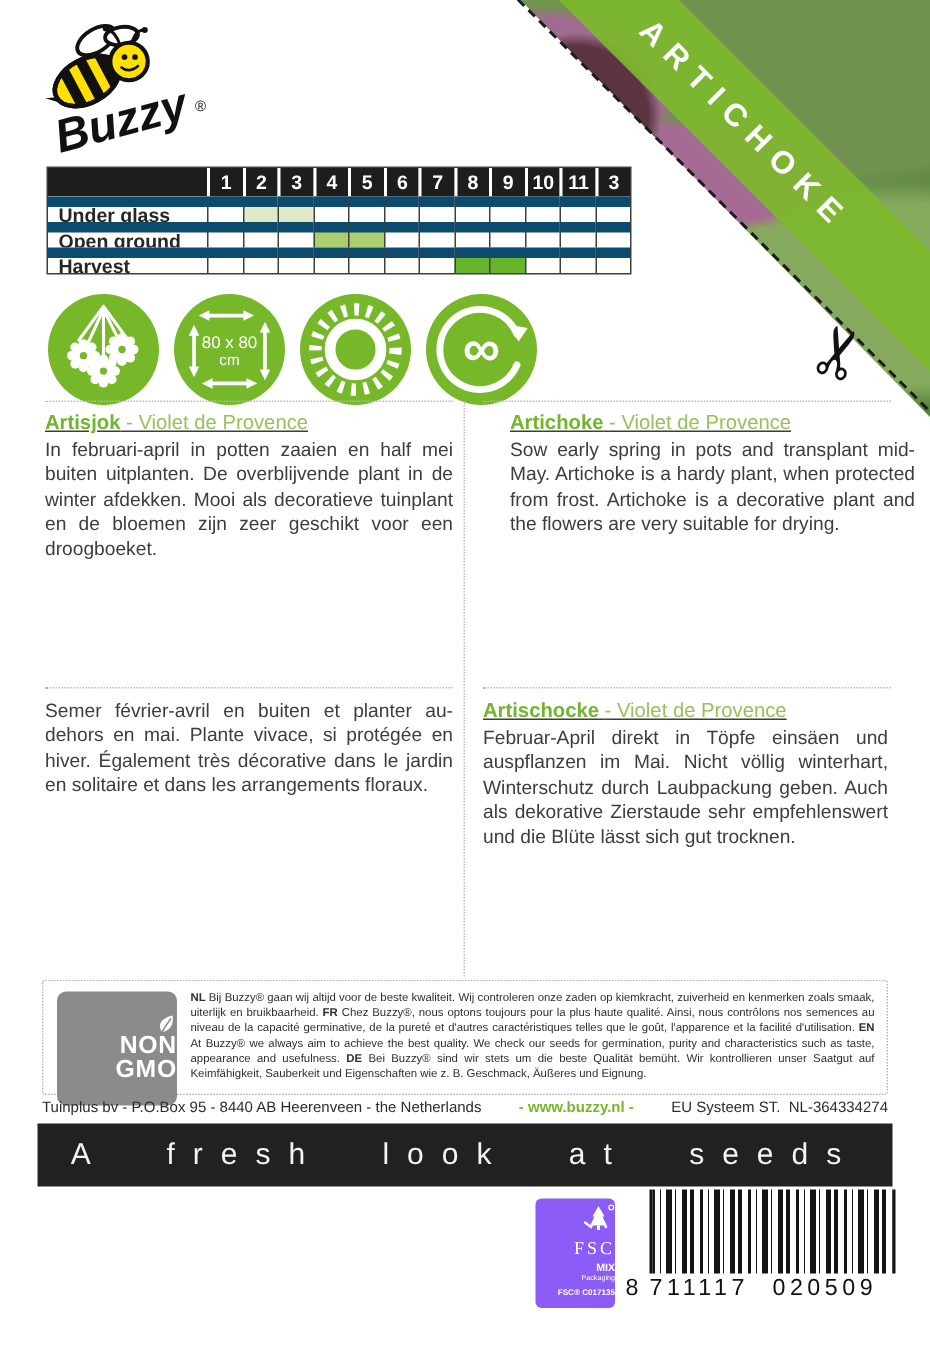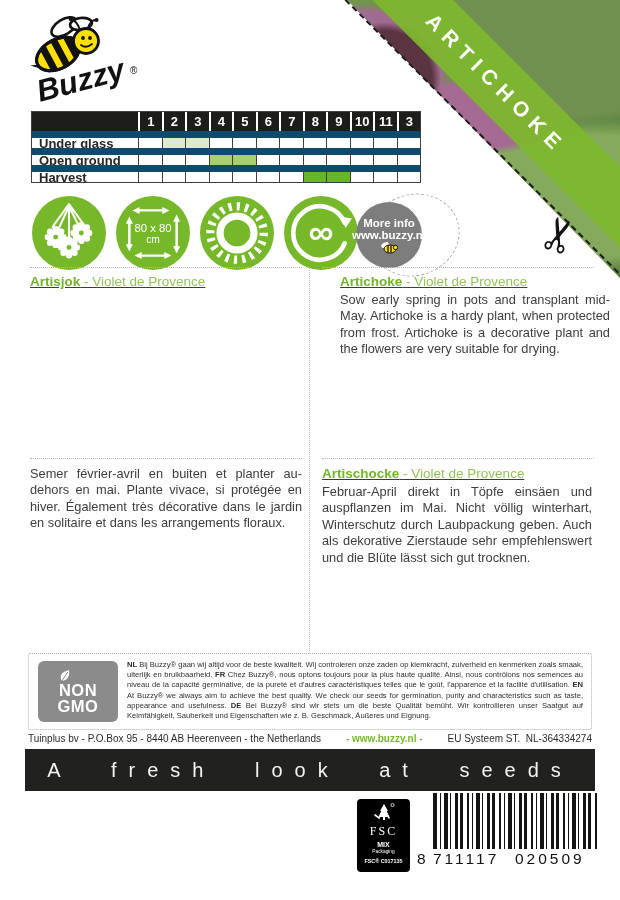--- a/index.html
+++ b/index.html
@@ -89,23 +89,23 @@
   .section p { font-size:12.8px; line-height:1.28; text-align:justify; color:#3d3d3c; }
   .dot-h { position:absolute; border-top:1.6px dotted #b9b9b9; width:272px; }
   .dot-v { position:absolute; border-left:1.6px dotted #b9b9b9; }
 
   
   .quality {
     position:absolute; left:28px; top:653px; width:564px; height:77px;
     border:1.6px dotted #aeaeae; border-radius:2px;
   }
   .nongmo {
-    position:absolute; left:9px; top:7px; width:80px; height:61px;
+    position:absolute; left:9px; top:7px; width:80px; height:76px;
     background:#8b8b8b; border-radius:6px; color:#fff;
-    display:flex; flex-direction:column; align-items:center; justify-content:center;
+    display:flex; flex-direction:column; align-items:flex-end; justify-content:center;
     line-height:0.95;
   }
   .nongmo .leaf { margin-bottom:1px; margin-left:-26px; }
   .nongmo .w { font-size:16.5px; font-weight:bold; letter-spacing:0.5px; }
   .quality-text {
     margin-left:98px; padding:6px 8px 0 0; font-size:7.6px; line-height:1.34;
     text-align:justify; color:#2e2e2d;
   }
 
   
@@ -116,21 +116,21 @@
 
   .banner {
     position:absolute; left:25px; top:749px; width:570px; height:42px;
     background:#21211f; color:#f4f4f4; display:flex; align-items:center; justify-content:center;
     font-size:20px; letter-spacing:12px; word-spacing:22px; white-space:nowrap;
   }
 
   
   .fsc {
     position:absolute; left:357px; top:799px; width:53px; height:73px;
-    background:#000000; border-radius:4px; color:#fff; text-align:center; padding-top:3px;
+    background:#8b5cf6; border-radius:4px; color:#fff; text-align:right; padding-top:3px;
   }
   .fsc .acr { font-family:"Liberation Serif", serif; font-size:12px; letter-spacing:2px; margin-top:-2px; }
   .fsc .mix { font-size:7px; font-weight:bold; margin-top:2px; }
   .fsc .pkg { font-size:4.8px; margin-top:1px; }
   .fsc .cert { font-size:5.4px; font-weight:bold; margin-top:4px; }
 
   .barcode { position:absolute; left:417px; top:793px; width:180px; }
   .bars {
     margin-left:16px; height:56px;
     background: repeating-linear-gradient(90deg,
@@ -304,46 +304,33 @@
   </div>
 
   <div class="icon-circle" style="left:284px">
     <svg viewBox="0 0 72 72" width="74" height="74">
       <path d="M59,26 A26,26 0 1 0 59,46" fill="none" stroke="#fff" stroke-width="4.5" stroke-linecap="round"></path>
       <polygon points="66,22 54,20 60,31" fill="#fff"></polygon>
       <text x="36" y="47" text-anchor="middle" font-size="34" font-weight="bold" fill="#fff">∞</text>
     </svg>
   </div>
 
-  <div class="more-wrap">
-    <div class="more-loop"></div>
-    <div class="more-badge">
-      <span class="l1">More info</span>
-      <span class="l2">www.buzzy.nl</span>
-      <svg width="18" height="13" viewBox="0 0 18 13">
-        <ellipse cx="5" cy="4" rx="4" ry="2.5" fill="#fff" transform="rotate(-25 5 4)"></ellipse>
-        <ellipse cx="10" cy="8" rx="6" ry="4" fill="#ffe000" stroke="#111" stroke-width="1"></ellipse>
-        <line x1="8" y1="4.5" x2="8" y2="11.5" stroke="#111" stroke-width="1.3"></line>
-        <line x1="11" y1="4.5" x2="11" y2="11.5" stroke="#111" stroke-width="1.3"></line>
-        <circle cx="15.5" cy="6.5" r="2.2" fill="#ffe000" stroke="#111" stroke-width="1"></circle>
-      </svg>
-    </div>
-  </div>
 
   <div class="dot-h" style="left:30px;  top:267px"></div>
   <div class="dot-h" style="left:322px; top:267px"></div>
   <div class="dot-h" style="left:30px;  top:458px"></div>
   <div class="dot-h" style="left:322px; top:458px"></div>
   <div class="dot-v" style="left:309px; top:267px; height:384px"></div>
 
   <div class="section" style="left:30px; top:274px">
     <h2>
       <span class="t">Artisjok</span>
       <span class="s">- Violet de Provence</span>
     </h2>
+    <p>In februari-april in potten zaaien en half mei buiten uitplanten. De overblijvende plant in de winter afdekken. Mooi als decoratieve tuinplant en de bloemen zijn zeer geschikt voor een droogboeket.</p>
   </div>
   <div class="section" style="left:340px; top:274px; width:270px">
     <h2>
       <span class="t">Artichoke</span>
       <span class="s">- Violet de Provence</span>
     </h2>
     <p>Sow early spring in pots and transplant mid-May. Artichoke is a hardy plant, when protected from frost. Artichoke is a decorative plant and the flowers are very suitable for drying.</p>
   </div>
   <div class="section" style="left:30px; top:466px">
     <p>Semer février-avril en buiten et planter au-dehors en mai. Plante vivace, si protégée en hiver. Également très décorative dans le jardin en solitaire et dans les arrangements floraux.</p>

